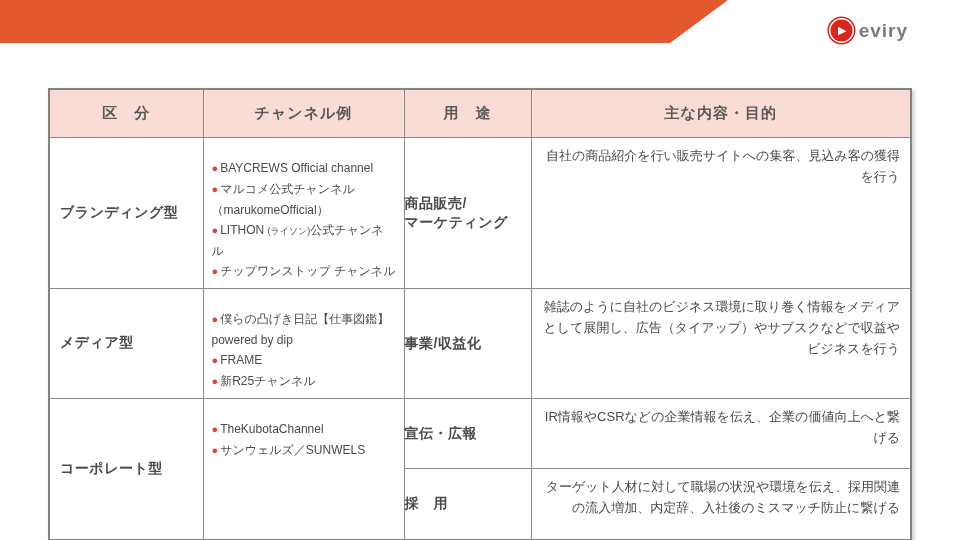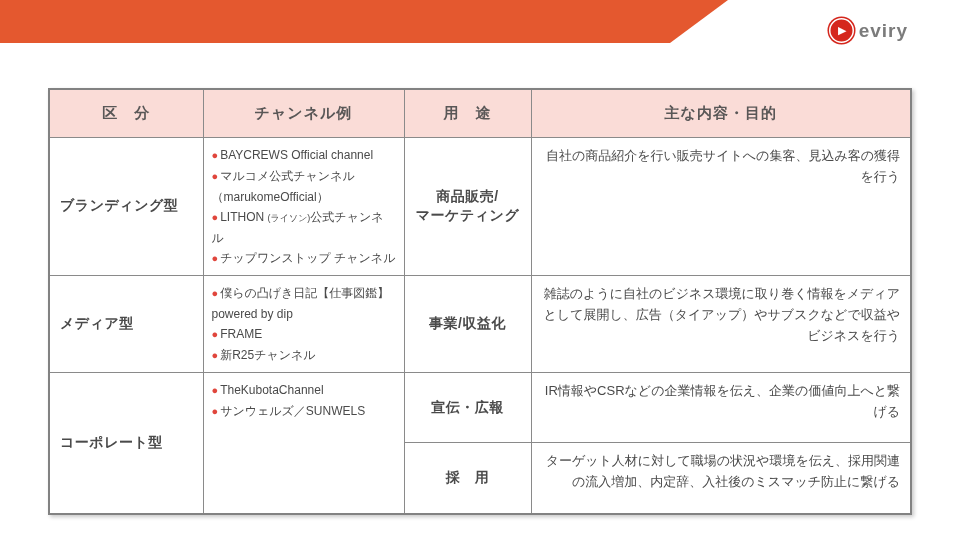--- a/index.html
+++ b/index.html
@@ -59,28 +59,28 @@
     background:#FADCD7; color:#595757;
     font-size:15px; font-weight:bold; text-align:center;
     height:48px; letter-spacing:1px;
   }
 
   td.cat {
     font-size:14px; font-weight:bold; color:#4a4a4a;
     text-align:left; padding-left:10px; letter-spacing:0.5px;
   }
   td.channels {
-    vertical-align:top; padding:7px 8px 6px 8px;
+    vertical-align:top; padding:20px 8px 6px 8px;
     font-size:12px; line-height:20px; color:#4a4a4a;
   }
   .ch, .cont { font-size:12px; line-height:20px; }
   .blt { color:#E0463C; font-size:11px; margin-right:2px; }
   .sm { font-size:9px; }
   td.use {
-    text-align:center; font-size:14px; font-weight:bold; color:#4a4a4a;
+    font-size:14px; font-weight:bold; color:#4a4a4a;
     letter-spacing:0.5px;
   }
   .use-label { white-space:pre-line; line-height:1.35; }
   td.desc {
     vertical-align:top; padding:7px 10px; font-size:13px;
     line-height:21px; color:#4a4a4a; text-align:right;
   }
   tr.r1 { height:104px; }
   tr.r2 { height:82px; }
   tr.r3a { height:70px; }

